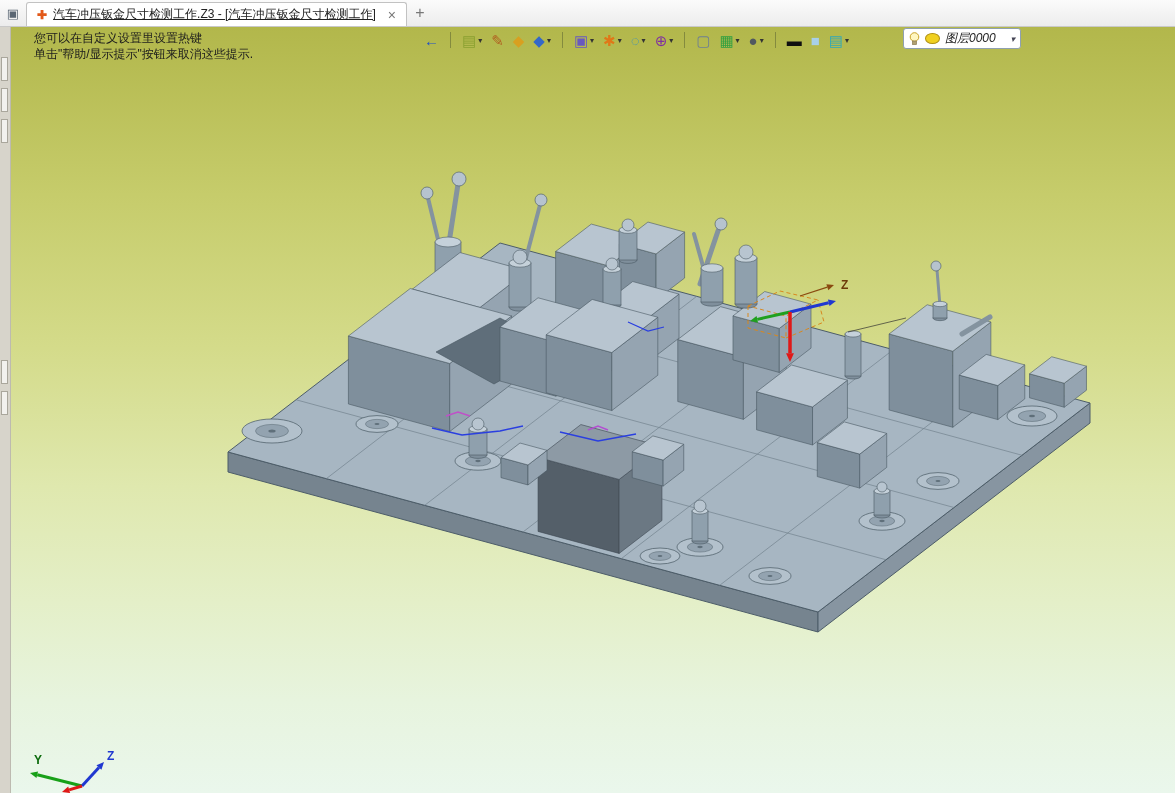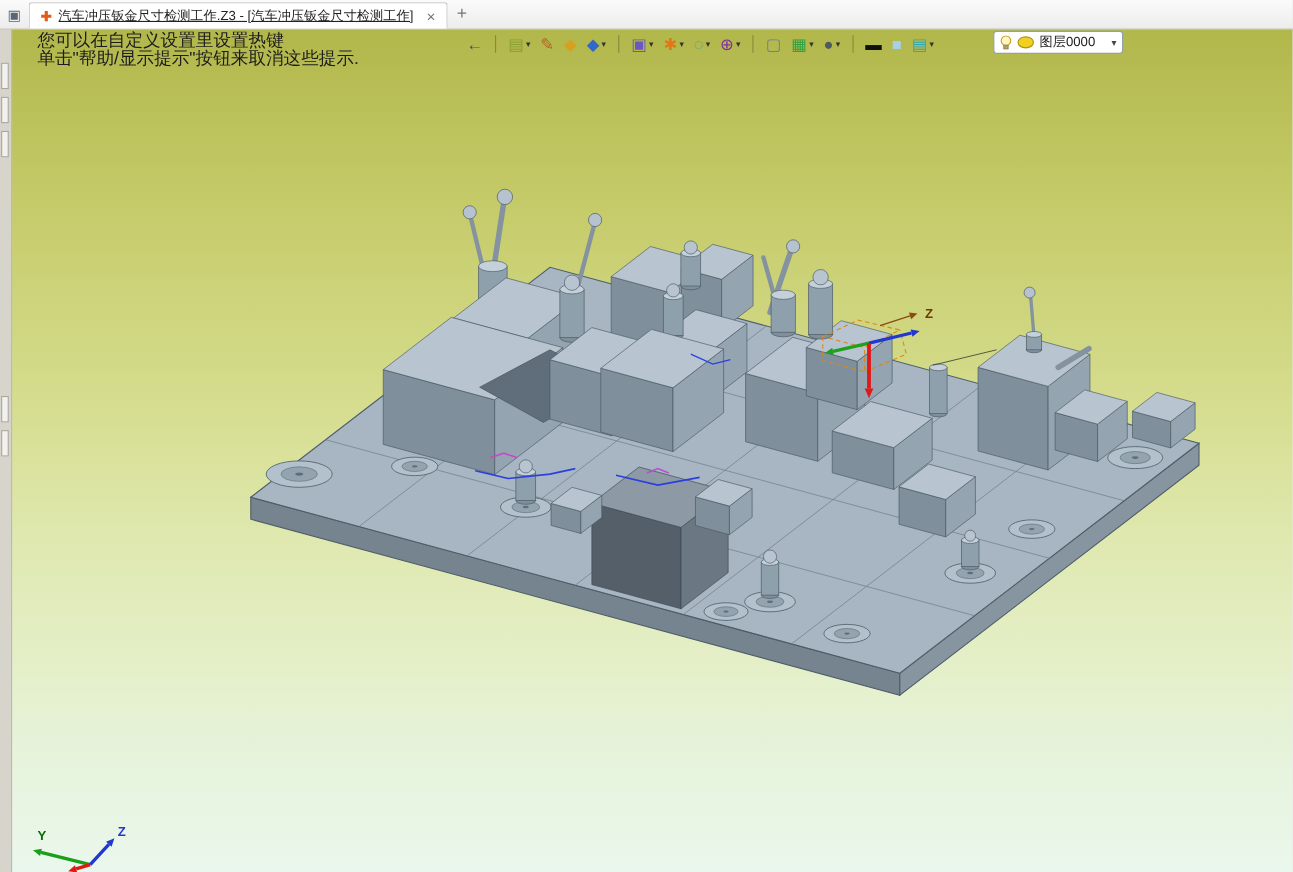--- a/index.html
+++ b/index.html
@@ -32,35 +32,35 @@
   }
   .rail-sq{position:absolute;left:1px;width:7px;height:24px;background:#f2f1ee;border:1px solid #a9a69c;box-sizing:border-box;}
   
   .viewport{
     position:absolute;top:26px;left:10px;right:0;bottom:0;z-index:1;
     background:linear-gradient(180deg,#b2b74b 0%,#c6cc6b 22%,#d4db8a 42%,#dfe8ae 60%,#e4efc8 75%,#e7f4de 88%,#eaf7ec 100%);
   }
   #scene-svg{position:absolute;top:0;left:0;width:1175px;height:793px;z-index:5;pointer-events:none;}
   #scene-svg text{font-family:"Liberation Sans",sans-serif;}
   
-  .hint{position:absolute;left:34px;top:30px;z-index:10;font-size:16px;color:#1c1c1c;line-height:16px;}
+  .hint{position:absolute;left:34px;top:30px;z-index:10;font-size:12px;color:#1c1c1c;line-height:16px;}
   
   .toolbar{
     position:absolute;left:424px;top:29px;z-index:10;height:22px;
     display:flex;align-items:center;gap:9px;
   }
   .tb-item{display:flex;align-items:center;gap:2px;cursor:default;}
   .tb-glyph{font-size:15px;line-height:1;}
   .tb-dd{font-size:8px;color:#333;}
   .tb-sep{width:1px;height:16px;background:rgba(60,70,40,.4);margin:0 2px;}
   
   .layer-combo{
     position:absolute;left:903px;top:28px;z-index:10;width:118px;height:21px;box-sizing:border-box;
     background:#ffffff;border:1px solid #8fa0b0;border-radius:3px;
-    display:flex;align-items:center;gap:5px;padding:0 5px;font-size:12px;color:#222;
+    display:flex;align-items:center;gap:5px;padding:0 5px;font-size:12px;color:#222;font-style:italic;
   }
   .layer-swatch{width:13px;height:9px;background:#f0d020;border:1px solid #b09010;border-radius:50%;}
   .combo-arrow{margin-left:auto;font-size:9px;color:#445;}
 </style>
 </head>
 <body>
 
 <div class="viewport"></div>
 
 <svg id="scene-svg" viewBox="0 0 1175 793">

